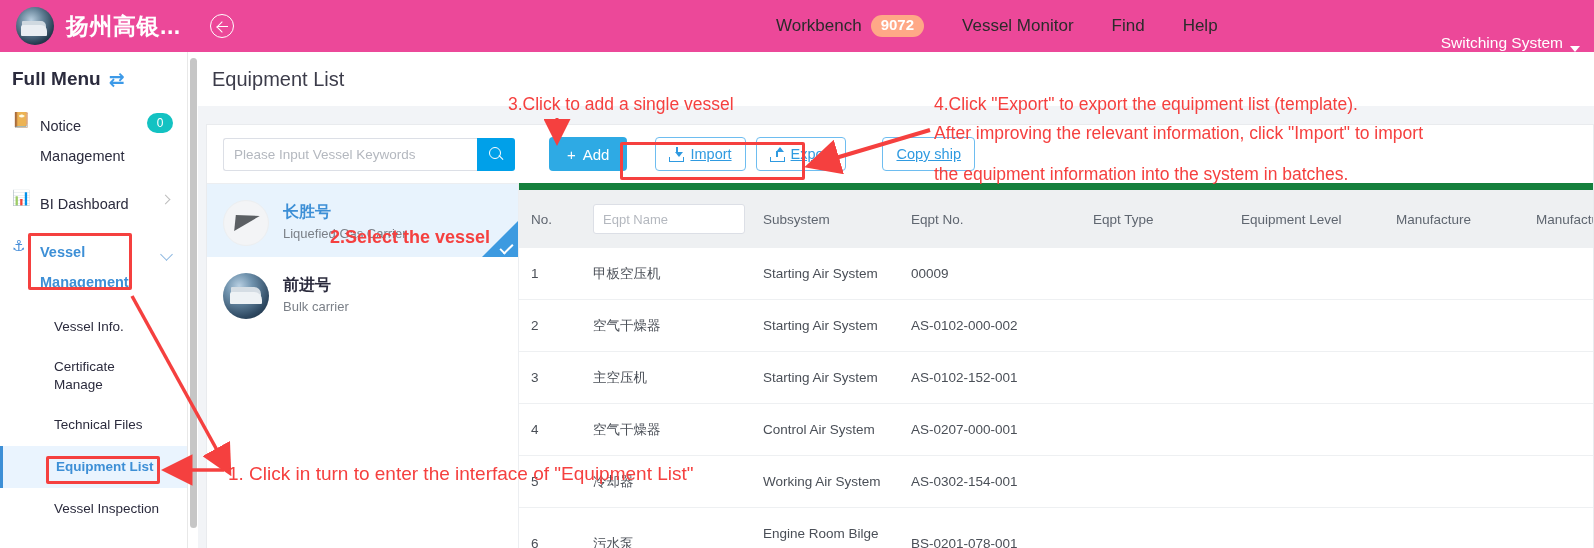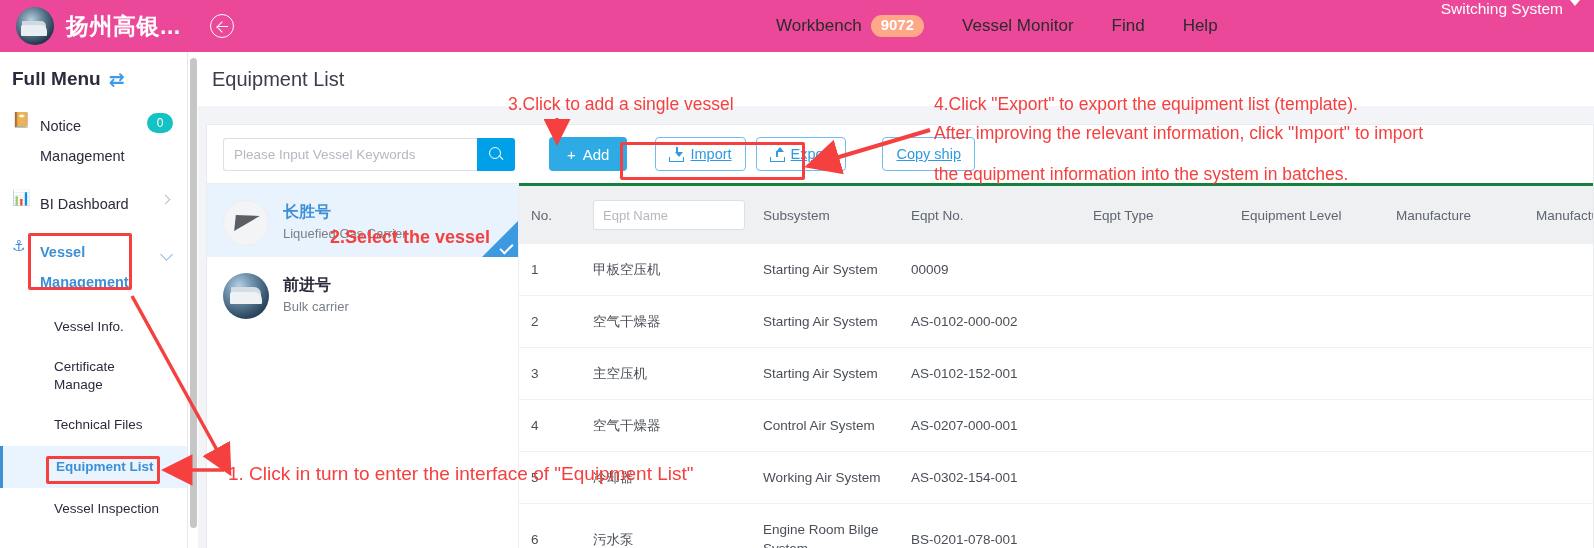--- a/index.html
+++ b/index.html
@@ -48,21 +48,21 @@
   .topnav-item {
     color: #2b2b2b; font-size: 17px; padding: 0 19px; white-space: nowrap;
     display: flex; align-items: center; gap: 9px; cursor: pointer;
   }
   .badge-count {
     background: #ffa887; color: #ffffff; font-size: 15px; font-weight: bold;
     border-radius: 11px; padding: 2px 10px 3px; line-height: 1.1;
   }
   .switch-system {
     position: absolute; right: 14px; top: 0; height: 52px; display: flex;
-    align-items: flex-start; color: #ffffff; font-size: 15.5px; cursor: pointer; gap: 7px;
+    align-items: flex-end; color: #ffffff; font-size: 15.5px; cursor: pointer; gap: 7px;
   }
   .caret-down {
     width: 0; height: 0; border-left: 5px solid transparent; border-right: 5px solid transparent;
     border-top: 6px solid #ffffff;
   }
 
   
   .sidebar {
     position: absolute; left: 0; top: 52px; width: 188px; height: 496px;
     background: #ffffff; border-right: 1px solid #e8e8e8;
@@ -198,21 +198,21 @@
     position: absolute; right: 0; bottom: 0; width: 0; height: 0;
     border-right: 36px solid #3d9ae0; border-top: 36px solid transparent;
   }
   .tick-mark {
     position: absolute; right: 5px; bottom: 6px; width: 13px; height: 7px;
     border-left: 2.3px solid #fff; border-bottom: 2.3px solid #fff;
     transform: rotate(-45deg);
   }
 
   
-  .table-wrap { flex: 1; overflow: hidden; border-top: 3px solid #15803d; }
+  .table-wrap { flex: 1; overflow: hidden; border-top: 7px solid #15803d; }
   table.eqtable { width: 100%; border-collapse: collapse; table-layout: fixed; }
   table.eqtable thead th {
     background: #eef0f2; font-size: 13.5px; color: #5f6670; font-weight: normal;
     text-align: left; padding: 14px 0 14px 12px; height: 48px; vertical-align: middle;
   }
   table.eqtable tbody td {
     font-size: 13.5px; color: #4a4f57; padding: 16px 0 16px 12px;
     border-bottom: 1px solid #eef0f2; vertical-align: middle; line-height: 19px;
   }
   .col-no { width: 62px; }

